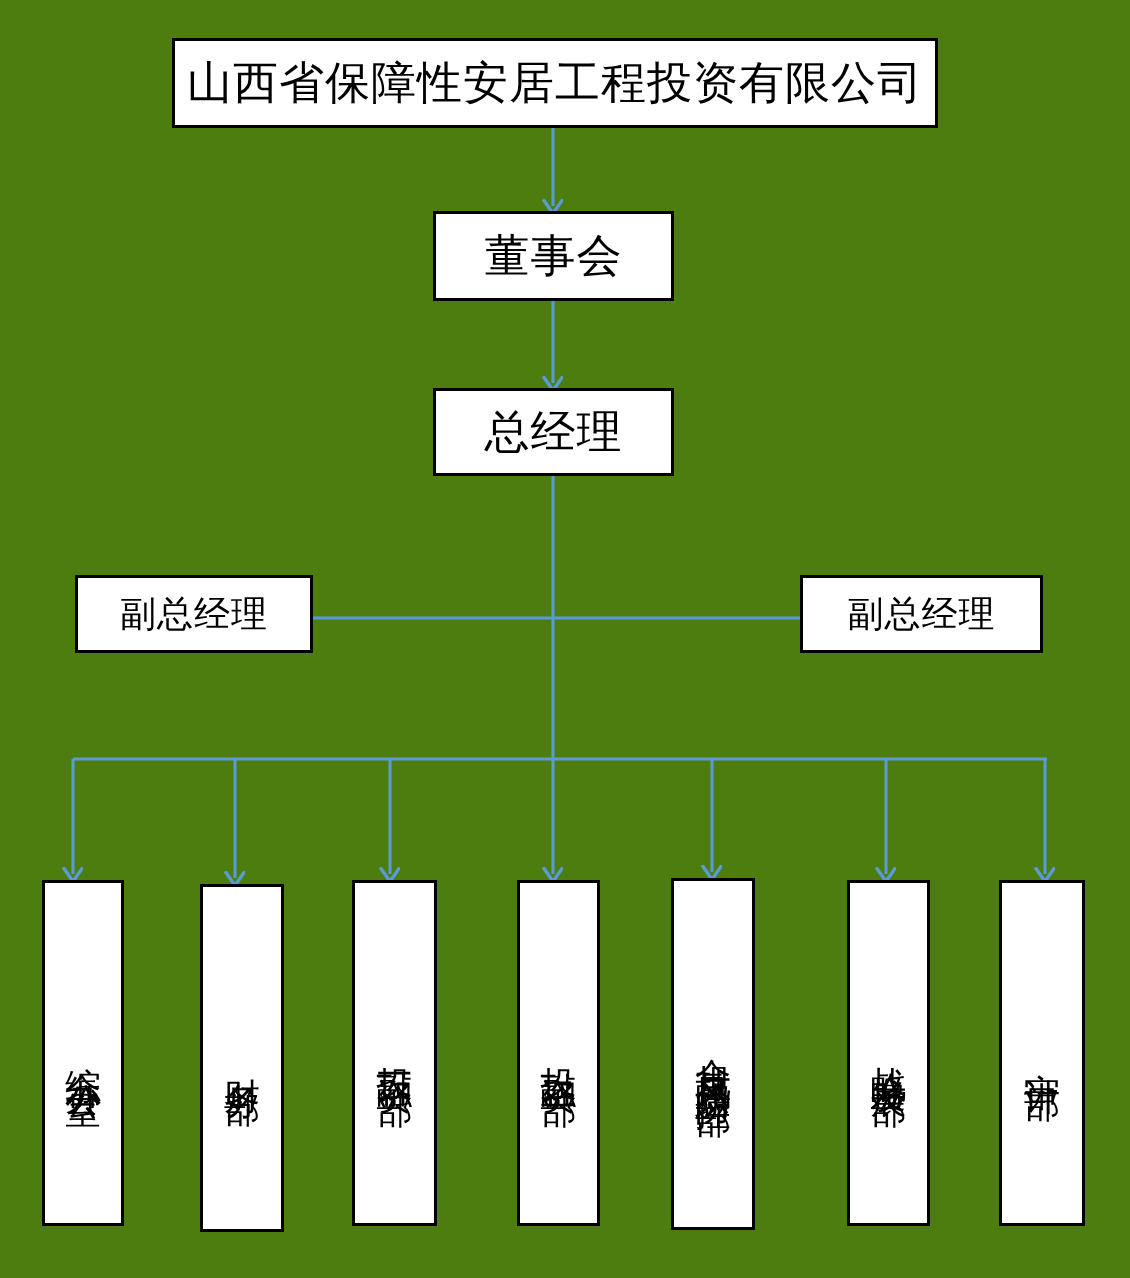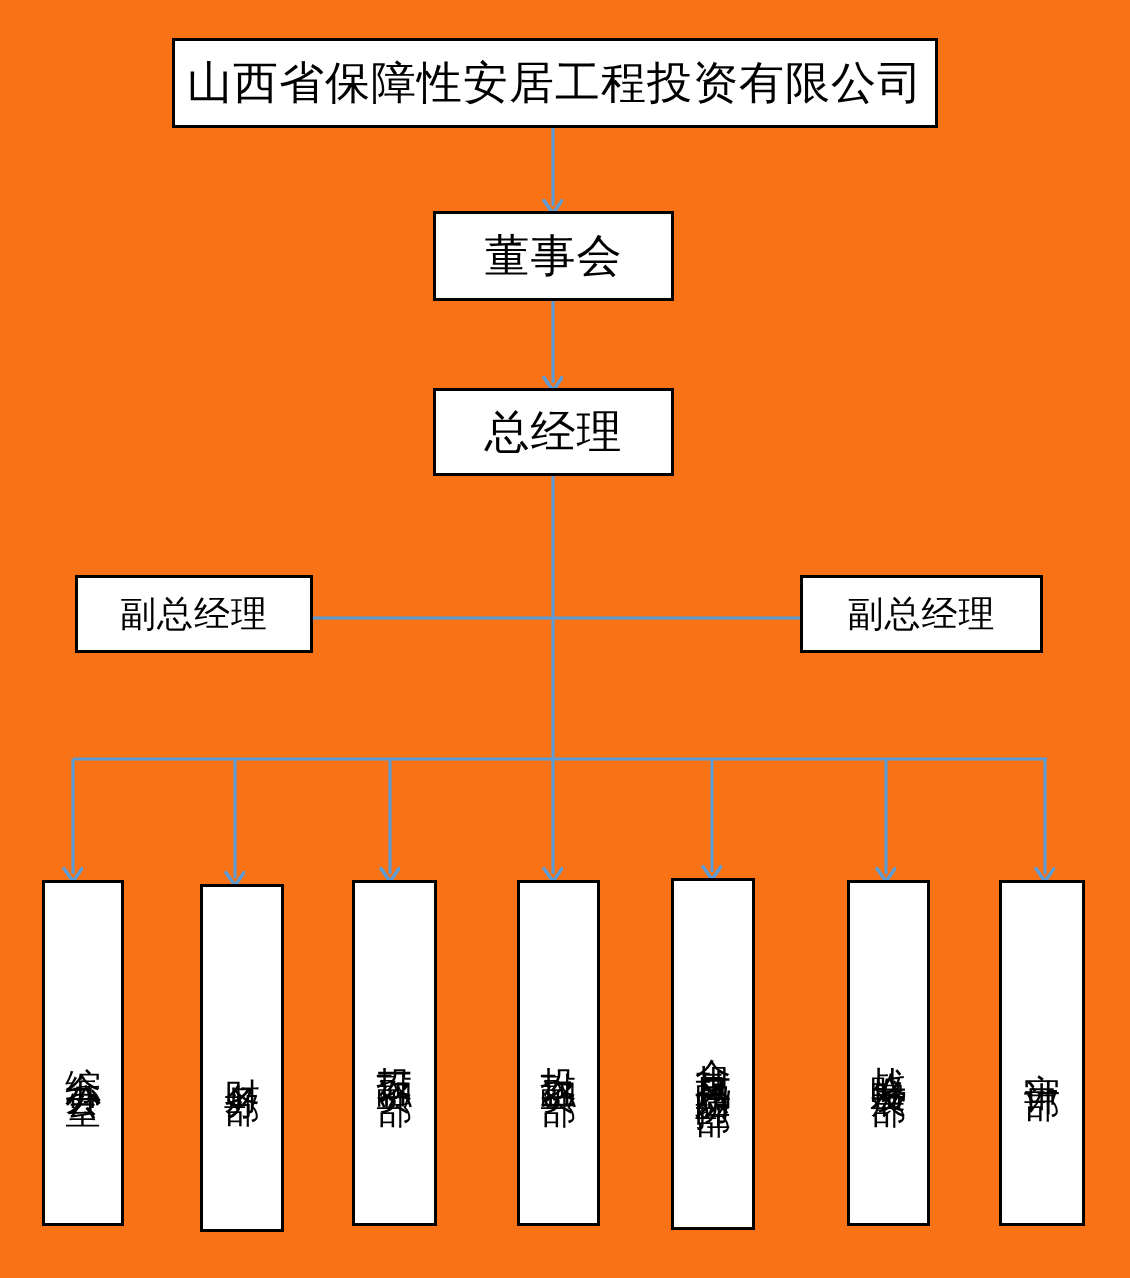--- a/index.html
+++ b/index.html
@@ -8,21 +8,21 @@
     padding: 0;
     background: #ffffff;
   }
   body {
     font-family: "Liberation Serif", "DejaVu Serif", serif;
   }
   #chart-root {
     position: relative;
     width: 1130px;
     height: 1278px;
-    background: #f97316;
+    background: #4d7c0f;
     overflow: hidden;
   }
   
   #connectors {
     position: absolute;
     left: 0;
     top: 0;
     width: 1130px;
     height: 1278px;
     pointer-events: none;

